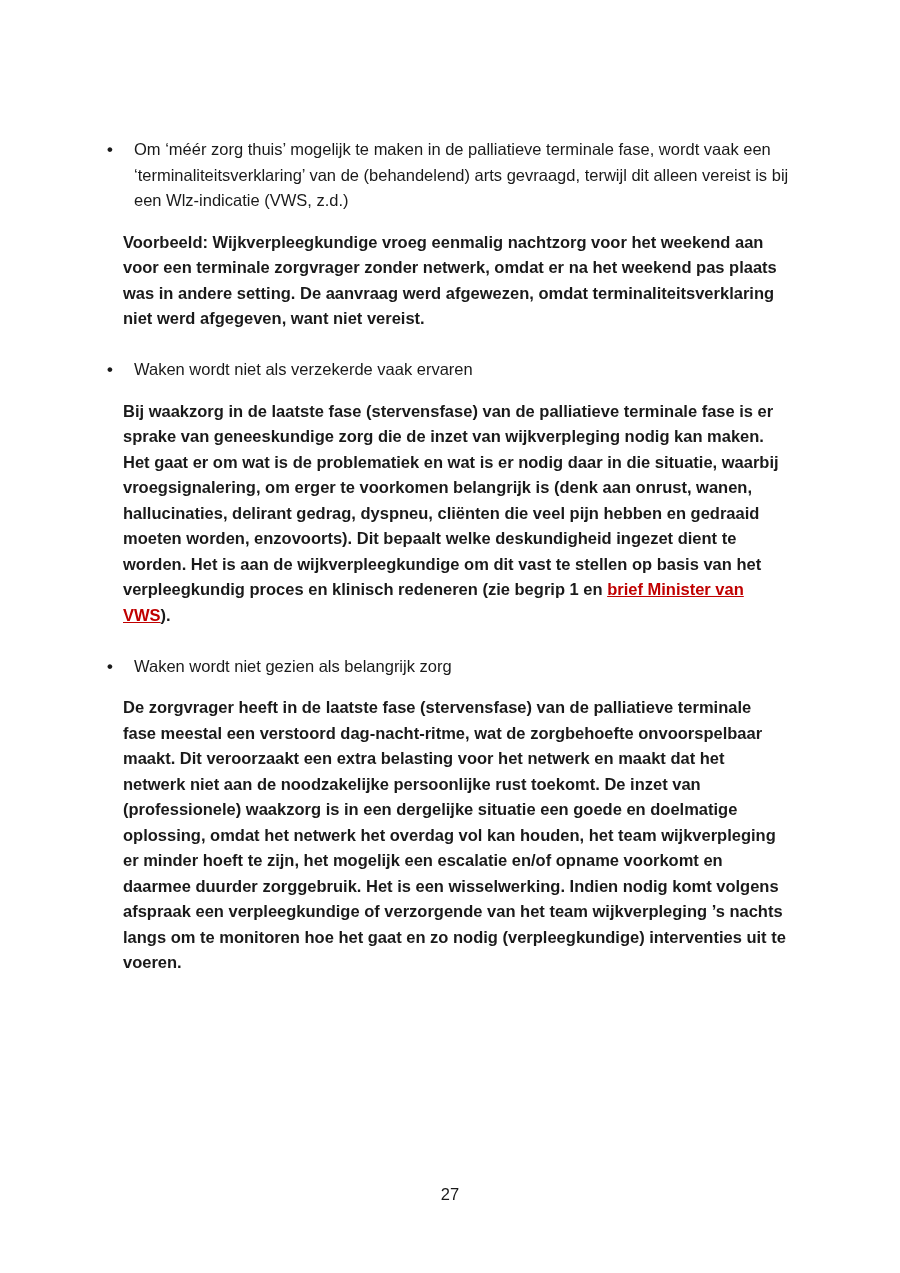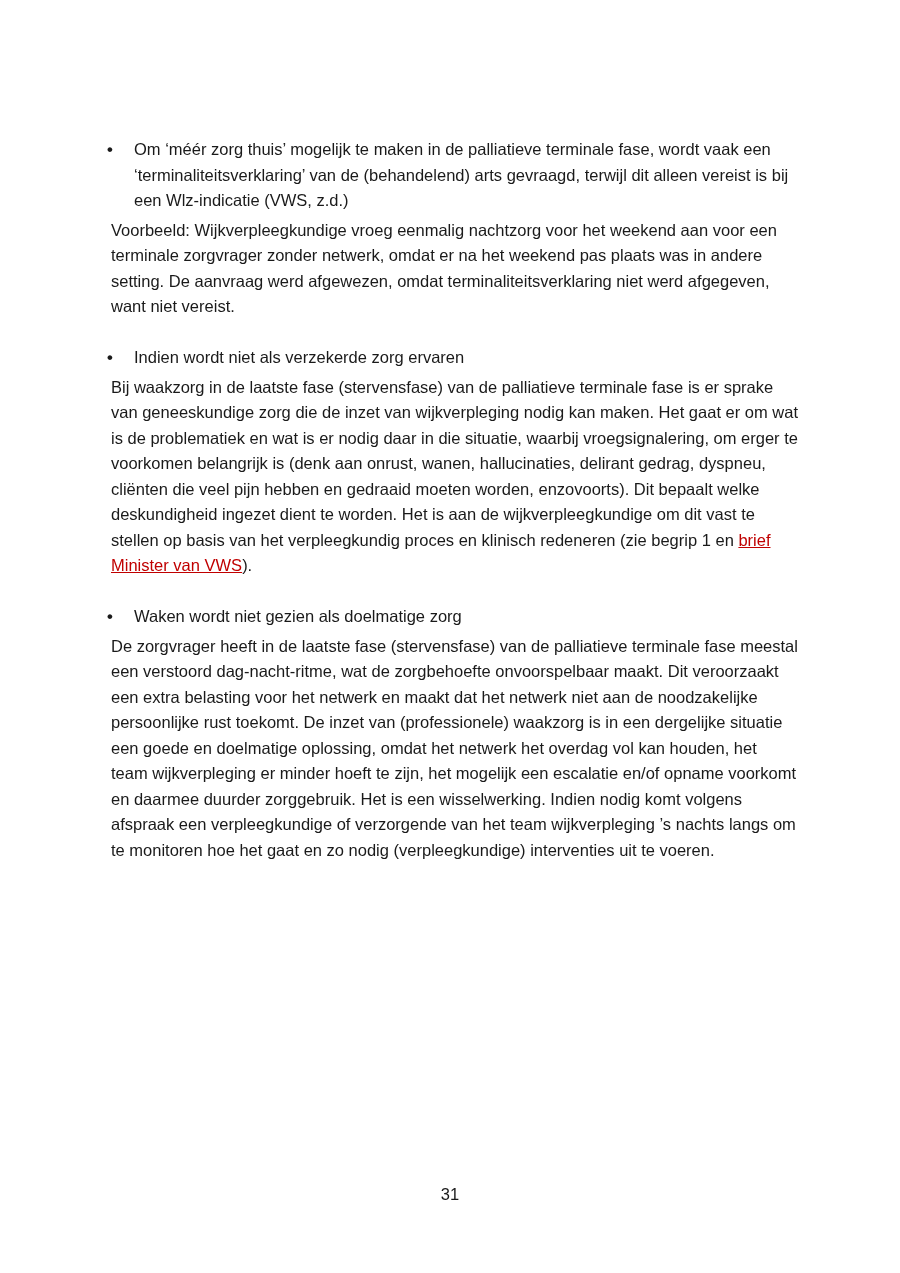--- a/index.html
+++ b/index.html
@@ -35,21 +35,22 @@
   .bullet {
     flex: 0 0 27px;
     width: 27px;
     font-weight: bold;
   }
   .heading {
     flex: 1 1 auto;
     font-weight: normal;
   }
   p.body {
-    margin: 4px;
+    margin: 16px;
+    font-weight: bold;
   }
   a.link {
     color: #c00000;
     text-decoration: underline;
     cursor: pointer;
   }
   .page-number {
     position: absolute;
     left: 0;
     right: 0;
@@ -70,29 +71,29 @@
       <div class="bullet-row">
         <span class="bullet">•</span>
         <span class="heading">Om ‘méér zorg thuis’ mogelijk te maken in de palliatieve terminale fase, wordt vaak een ‘terminaliteitsverklaring’ van de (behandelend) arts gevraagd, terwijl dit alleen vereist is bij een Wlz-indicatie (VWS, z.d.)</span>
       </div>
       <p class="body">Voorbeeld: Wijkverpleegkundige vroeg eenmalig nachtzorg voor het weekend aan voor een terminale zorgvrager zonder netwerk, omdat er na het weekend pas plaats was in andere setting. De aanvraag werd afgewezen, omdat terminaliteitsverklaring niet werd afgegeven, want niet vereist.</p>
     </section>
 
     <section class="block">
       <div class="bullet-row">
         <span class="bullet">•</span>
-        <span class="heading">Indien wordt niet als verzekerde zorg ervaren</span>
+        <span class="heading">Waken wordt niet als verzekerde vaak ervaren</span>
       </div>
       <p class="body"><span>Bij waakzorg in de laatste fase (stervensfase) van de palliatieve terminale fase is er sprake van geneeskundige zorg die de inzet van wijkverpleging nodig kan maken. Het gaat er om wat is de problematiek en wat is er nodig daar in die situatie, waarbij vroegsignalering, om erger te voorkomen belangrijk is (denk aan onrust, wanen, hallucinaties, delirant gedrag, dyspneu, cliënten die veel pijn hebben en gedraaid moeten worden, enzovoorts). Dit bepaalt welke deskundigheid ingezet dient te worden. Het is aan de wijkverpleegkundige om dit vast te stellen op basis van het verpleegkundig proces en klinisch redeneren (zie begrip 1 en </span><a class="link" href="#">brief Minister van VWS</a><span>).</span></p>
     </section>
 
     <section class="block">
       <div class="bullet-row">
         <span class="bullet">•</span>
-        <span class="heading">Waken wordt niet gezien als doelmatige zorg</span>
+        <span class="heading">Waken wordt niet gezien als belangrijk zorg</span>
       </div>
       <p class="body">De zorgvrager heeft in de laatste fase (stervensfase) van de palliatieve terminale fase meestal een verstoord dag-nacht-ritme, wat de zorgbehoefte onvoorspelbaar maakt. Dit ver­oorzaakt een extra belasting voor het netwerk en maakt dat het netwerk niet aan de nood­zakelijke persoonlijke rust toekomt. De inzet van (professionele) waakzorg is in een derge­lijke situatie een goede en doelmatige oplossing, omdat het netwerk het overdag vol kan houden, het team wijkverpleging er minder hoeft te zijn, het mogelijk een escalatie en/of opname voorkomt en daarmee duurder zorggebruik. Het is een wisselwerking. Indien nodig komt volgens afspraak een verpleegkundige of verzorgende van het team wijkverpleging ’s nachts langs om te monitoren hoe het gaat en zo nodig (verpleegkundige) interventies uit te voeren.</p>
     </section>
 
   </div>
 
-  <div class="page-number">31</div>
+  <div class="page-number">27</div>
 </div>
 
 </body></html>

